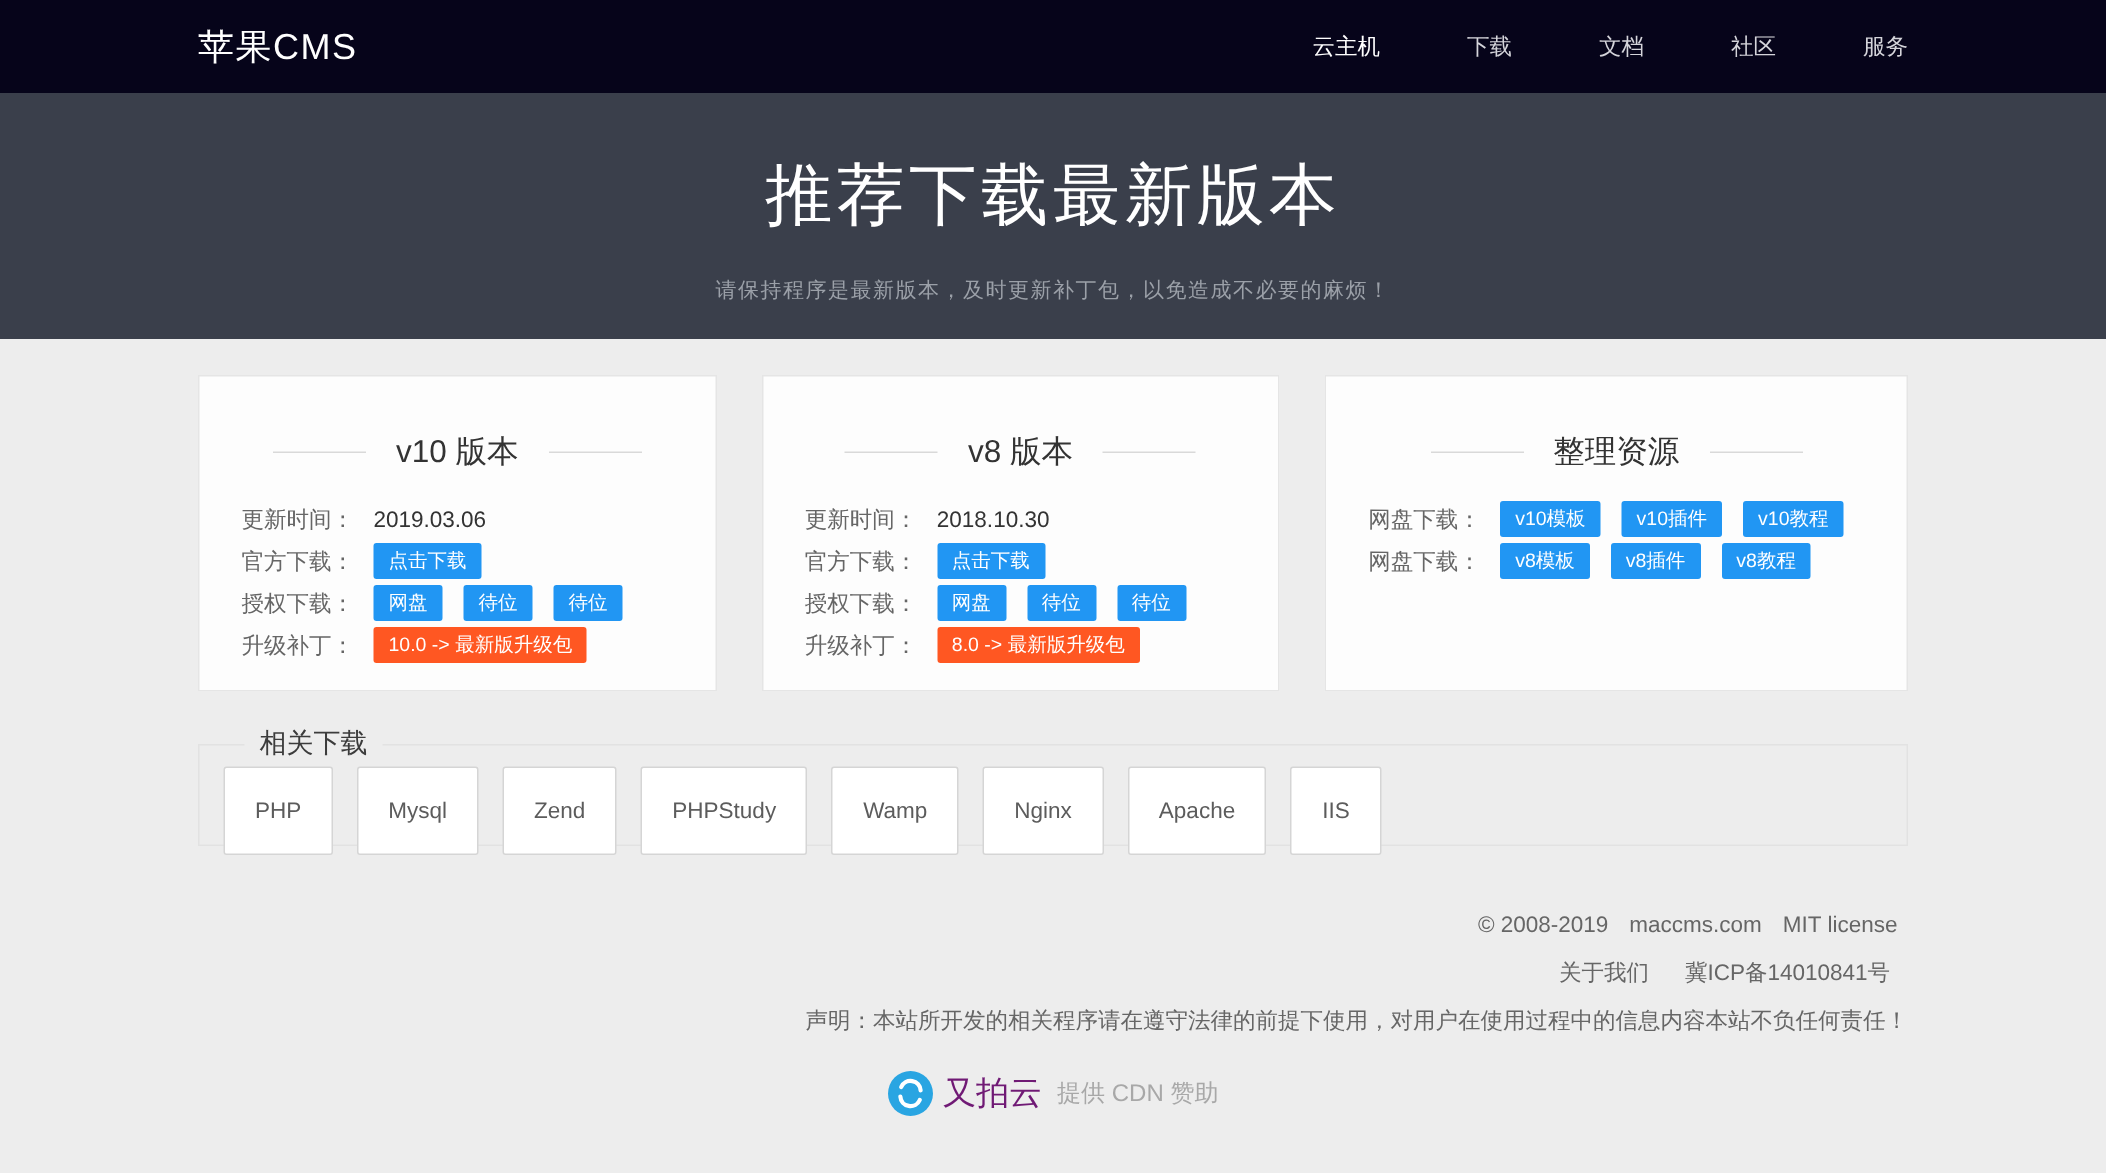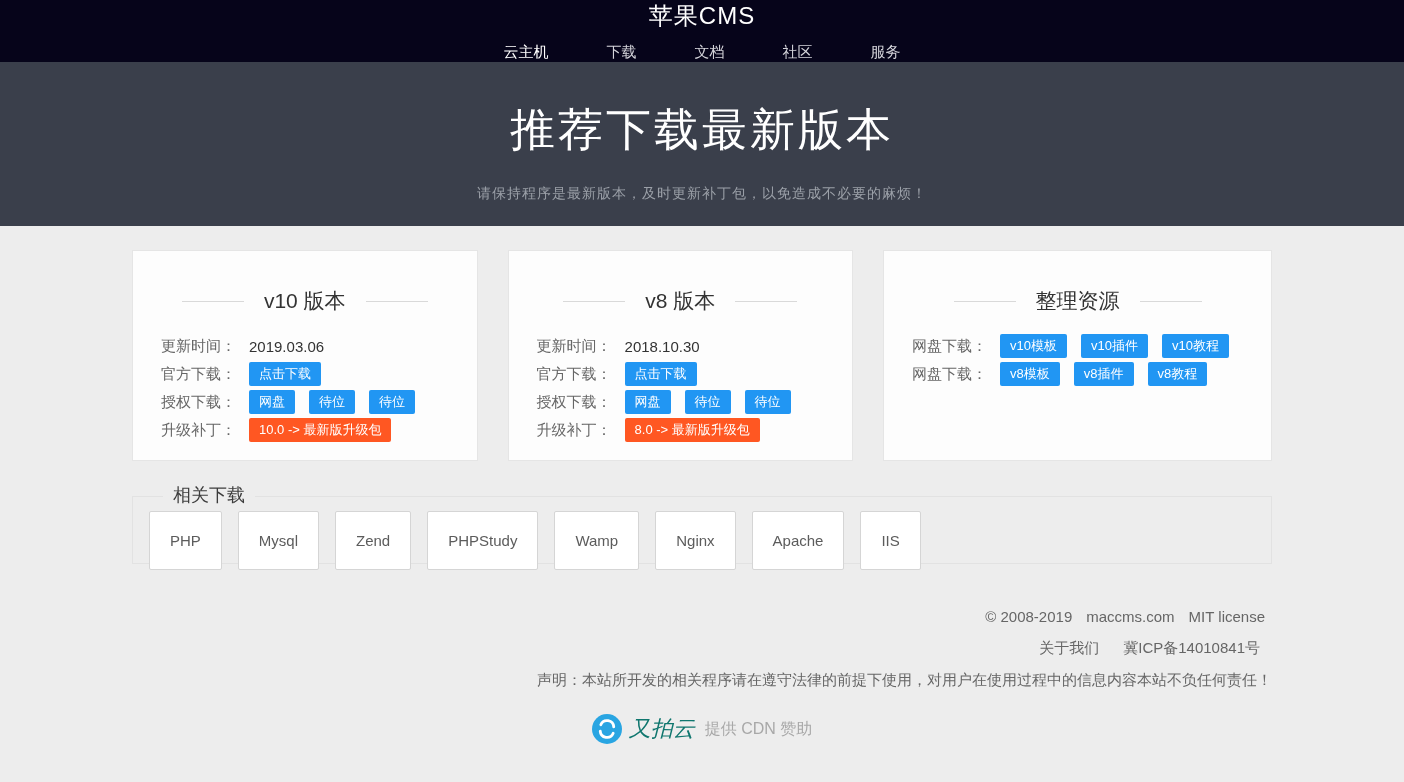--- a/index.html
+++ b/index.html
@@ -6,21 +6,21 @@
   html,body { margin:0; padding:0; }
   body {
     font-family: "Liberation Sans", "DejaVu Sans", sans-serif;
     background:#ededed;
     width:1404px; height:782px; overflow:hidden;
   }
   .container { width:1140px; margin:0 auto; }
 
   
   .navbar { height:62px; background:#06041a; }
-  .navbar .container { display:flex; align-items:center; justify-content:space-between; height:100%;flex-direction:column; }
+  .navbar .container { display:flex; align-items:center; justify-content:space-between; height:100%; }
   .logo { color:#fff; font-size:24px; text-decoration:none; letter-spacing:1px; }
   .nav-links { display:flex; gap:58px; }
   .nav-link { color:#d4d4da; font-size:15px; text-decoration:none; cursor:pointer;text-align:center; }
   .nav-link.bright { color:#ffffff; }
 
   
   .hero { height:164px; background:#3a3f4b; text-align:center; overflow:hidden; }
   .hero h1 { margin:38px 0 0; font-size:45px; font-weight:normal; color:#ffffff; letter-spacing:3px; }
   .hero p { margin:25px 0 0; font-size:14px; color:#9ba0a8; letter-spacing:1px; }
 
@@ -49,21 +49,21 @@
 
   
   .footer { text-align:right; color:#666; }
   .f1 { margin-top:44px; font-size:15px; }
   .f1 span { margin:0 7px; }
   .f2 { margin-top:14px; font-size:15px; }
   .f2 span { margin:0 12px; }
   .f3 { margin-top:13px; font-size:15px; color:#666; }
   .sponsor { margin-top:24px; display:flex; align-items:center; justify-content:center; }
   .sponsor svg { width:30px; height:30px; display:block; }
-  .sponsor .brand { color:#0f766e; font-size:22px; margin-left:7px; text-decoration:none;font-style:italic; }
+  .sponsor .brand { color:#701a75; font-size:22px; margin-left:7px; text-decoration:none; }
   .sponsor .note { color:#a8a8a8; font-size:16px; margin-left:10px; }
 </style>
 </head>
 <body>
 
 <header class="navbar">
   <div class="container">
     <a class="logo">苹果CMS</a>
     <nav class="nav-links">
         <a class="nav-link bright">云主机</a>

